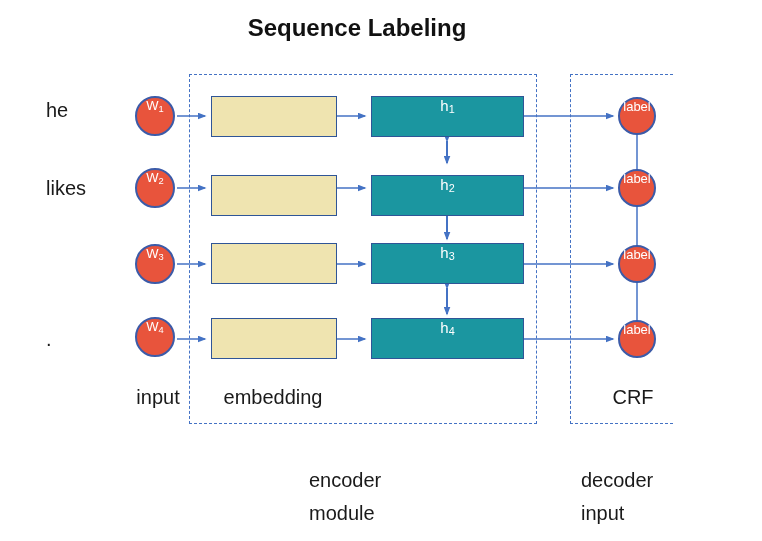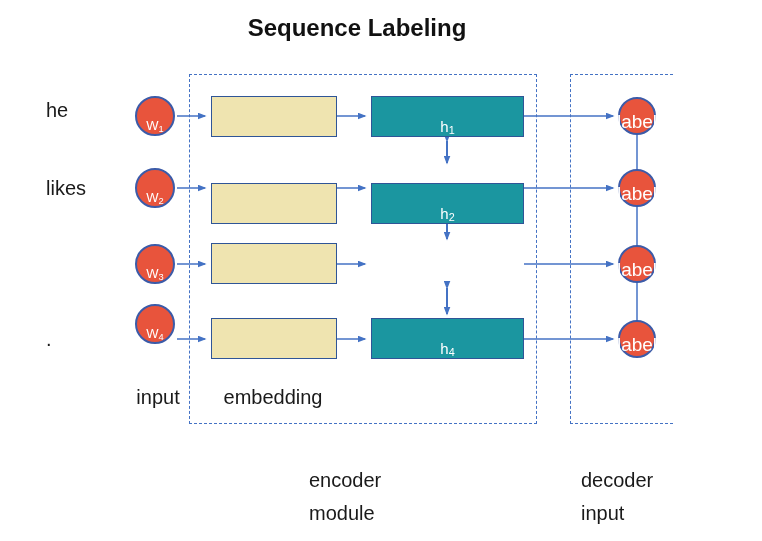--- a/index.html
+++ b/index.html
@@ -16,57 +16,57 @@
   }
   .word{
     position:absolute;left:46px;width:100px;
     font-size:20px;color:#1a1a1a;line-height:26px;text-align:left;
   }
   .wcircle{
     position:absolute;left:135px;width:40px;height:40px;
     box-sizing:border-box;border-radius:50%;
     background:#e8543c;border:2px solid #3c5ba8;
     color:#ffffff;font-size:13px;
-    display:flex;align-items:flex-end;justify-content:center;
+    display:flex;align-items:flex-start;justify-content:center;
   }
   .labelcircle{
     position:absolute;left:618px;width:38px;height:38px;
     box-sizing:border-box;border-radius:50%;
     background:#e8543c;border:2px solid #3c5ba8;
-    color:#ffffff;font-size:19px;
-    display:flex;align-items:flex-end;justify-content:center;
+    color:#ffffff;font-size:13px;
+    display:flex;align-items:flex-start;justify-content:center;
   }
   .embed{
     position:absolute;left:211px;width:126px;height:41px;
     box-sizing:border-box;background:#efe4b0;border:1.5px solid #2f5597;
   }
   .hbox{
     position:absolute;left:371px;width:153px;height:41px;
     box-sizing:border-box;background:#1b96a0;border:1.5px solid #2f5597;
     color:#ffffff;font-size:15px;
-    display:flex;align-items:flex-end;justify-content:center;
+    display:flex;align-items:flex-start;justify-content:center;
   }
   .sub{font-size:0.72em;vertical-align:-0.18em;}
   .dashedbox{
     position:absolute;border:1px dashed #4472c4;box-sizing:border-box;
   }
   .encoderbox{left:189px;top:74px;width:348px;height:350px;}
   .decoderbox{left:570px;top:74px;width:118px;height:350px;}
   .collabel{
     position:absolute;top:386px;font-size:20px;color:#1a1a1a;text-align:center;
   }
   .modlabel{
     position:absolute;top:464px;width:110px;font-size:20px;color:#1a1a1a;
     text-align:left;line-height:33px;
   }
   svg.connectors{position:absolute;left:0;top:0;}
   
   .r0w{top:97px}.r1w{top:175px}.r2w{top:251px}.r3w{top:326px}
-  .r0c{top:96px}.r1c{top:168px}.r2c{top:244px}.r3c{top:304px}
-  .r0b{top:96px}.r1b{top:183px}.r2b{top:243px}.r3b{top:318px}
+  .r0c{top:96px}.r1c{top:168px}.r2c{top:244px}.r3c{top:317px}
+  .r0b{top:96px}.r1b{top:175px}.r2b{top:243px}.r3b{top:318px}
   .r0l{top:97px}.r1l{top:169px}.r2l{top:245px}.r3l{top:320px}
 </style>
 </head>
 <body>
 
 <div id="canvas">
 
   <div class="title">Sequence Labeling</div>
 
   <div class="dashedbox encoderbox"></div>
@@ -124,35 +124,39 @@
       <span><span>h</span><span class="sub">2</span></span>
     </div>
   <div class="labelcircle r1l">
       <span>label</span>
     </div>
 
   <div class="wcircle r2c">
       <span><span>W</span><span class="sub">3</span></span>
     </div>
   <div class="embed r2b"></div>
+  <div class="hbox r2b">
+      <span><span>h</span><span class="sub">3</span></span>
+    </div>
   <div class="labelcircle r2l">
       <span>label</span>
     </div>
 
   <div class="word r3w">.</div>
   <div class="wcircle r3c">
       <span><span>W</span><span class="sub">4</span></span>
     </div>
   <div class="embed r3b"></div>
   <div class="hbox r3b">
       <span><span>h</span><span class="sub">4</span></span>
     </div>
   <div class="labelcircle r3l">
       <span>label</span>
     </div>
 
   <div class="collabel" style="left:198px;width:150px;">embedding</div>
   <div class="collabel" style="left:108px;width:100px;">input</div>
+  <div class="collabel" style="left:583px;width:100px;">CRF</div>
 
   <div class="modlabel" style="left:309px;">encoder module</div>
   <div class="modlabel" style="left:581px;">decoder input</div>
 
 </div>
 
 </body></html>

